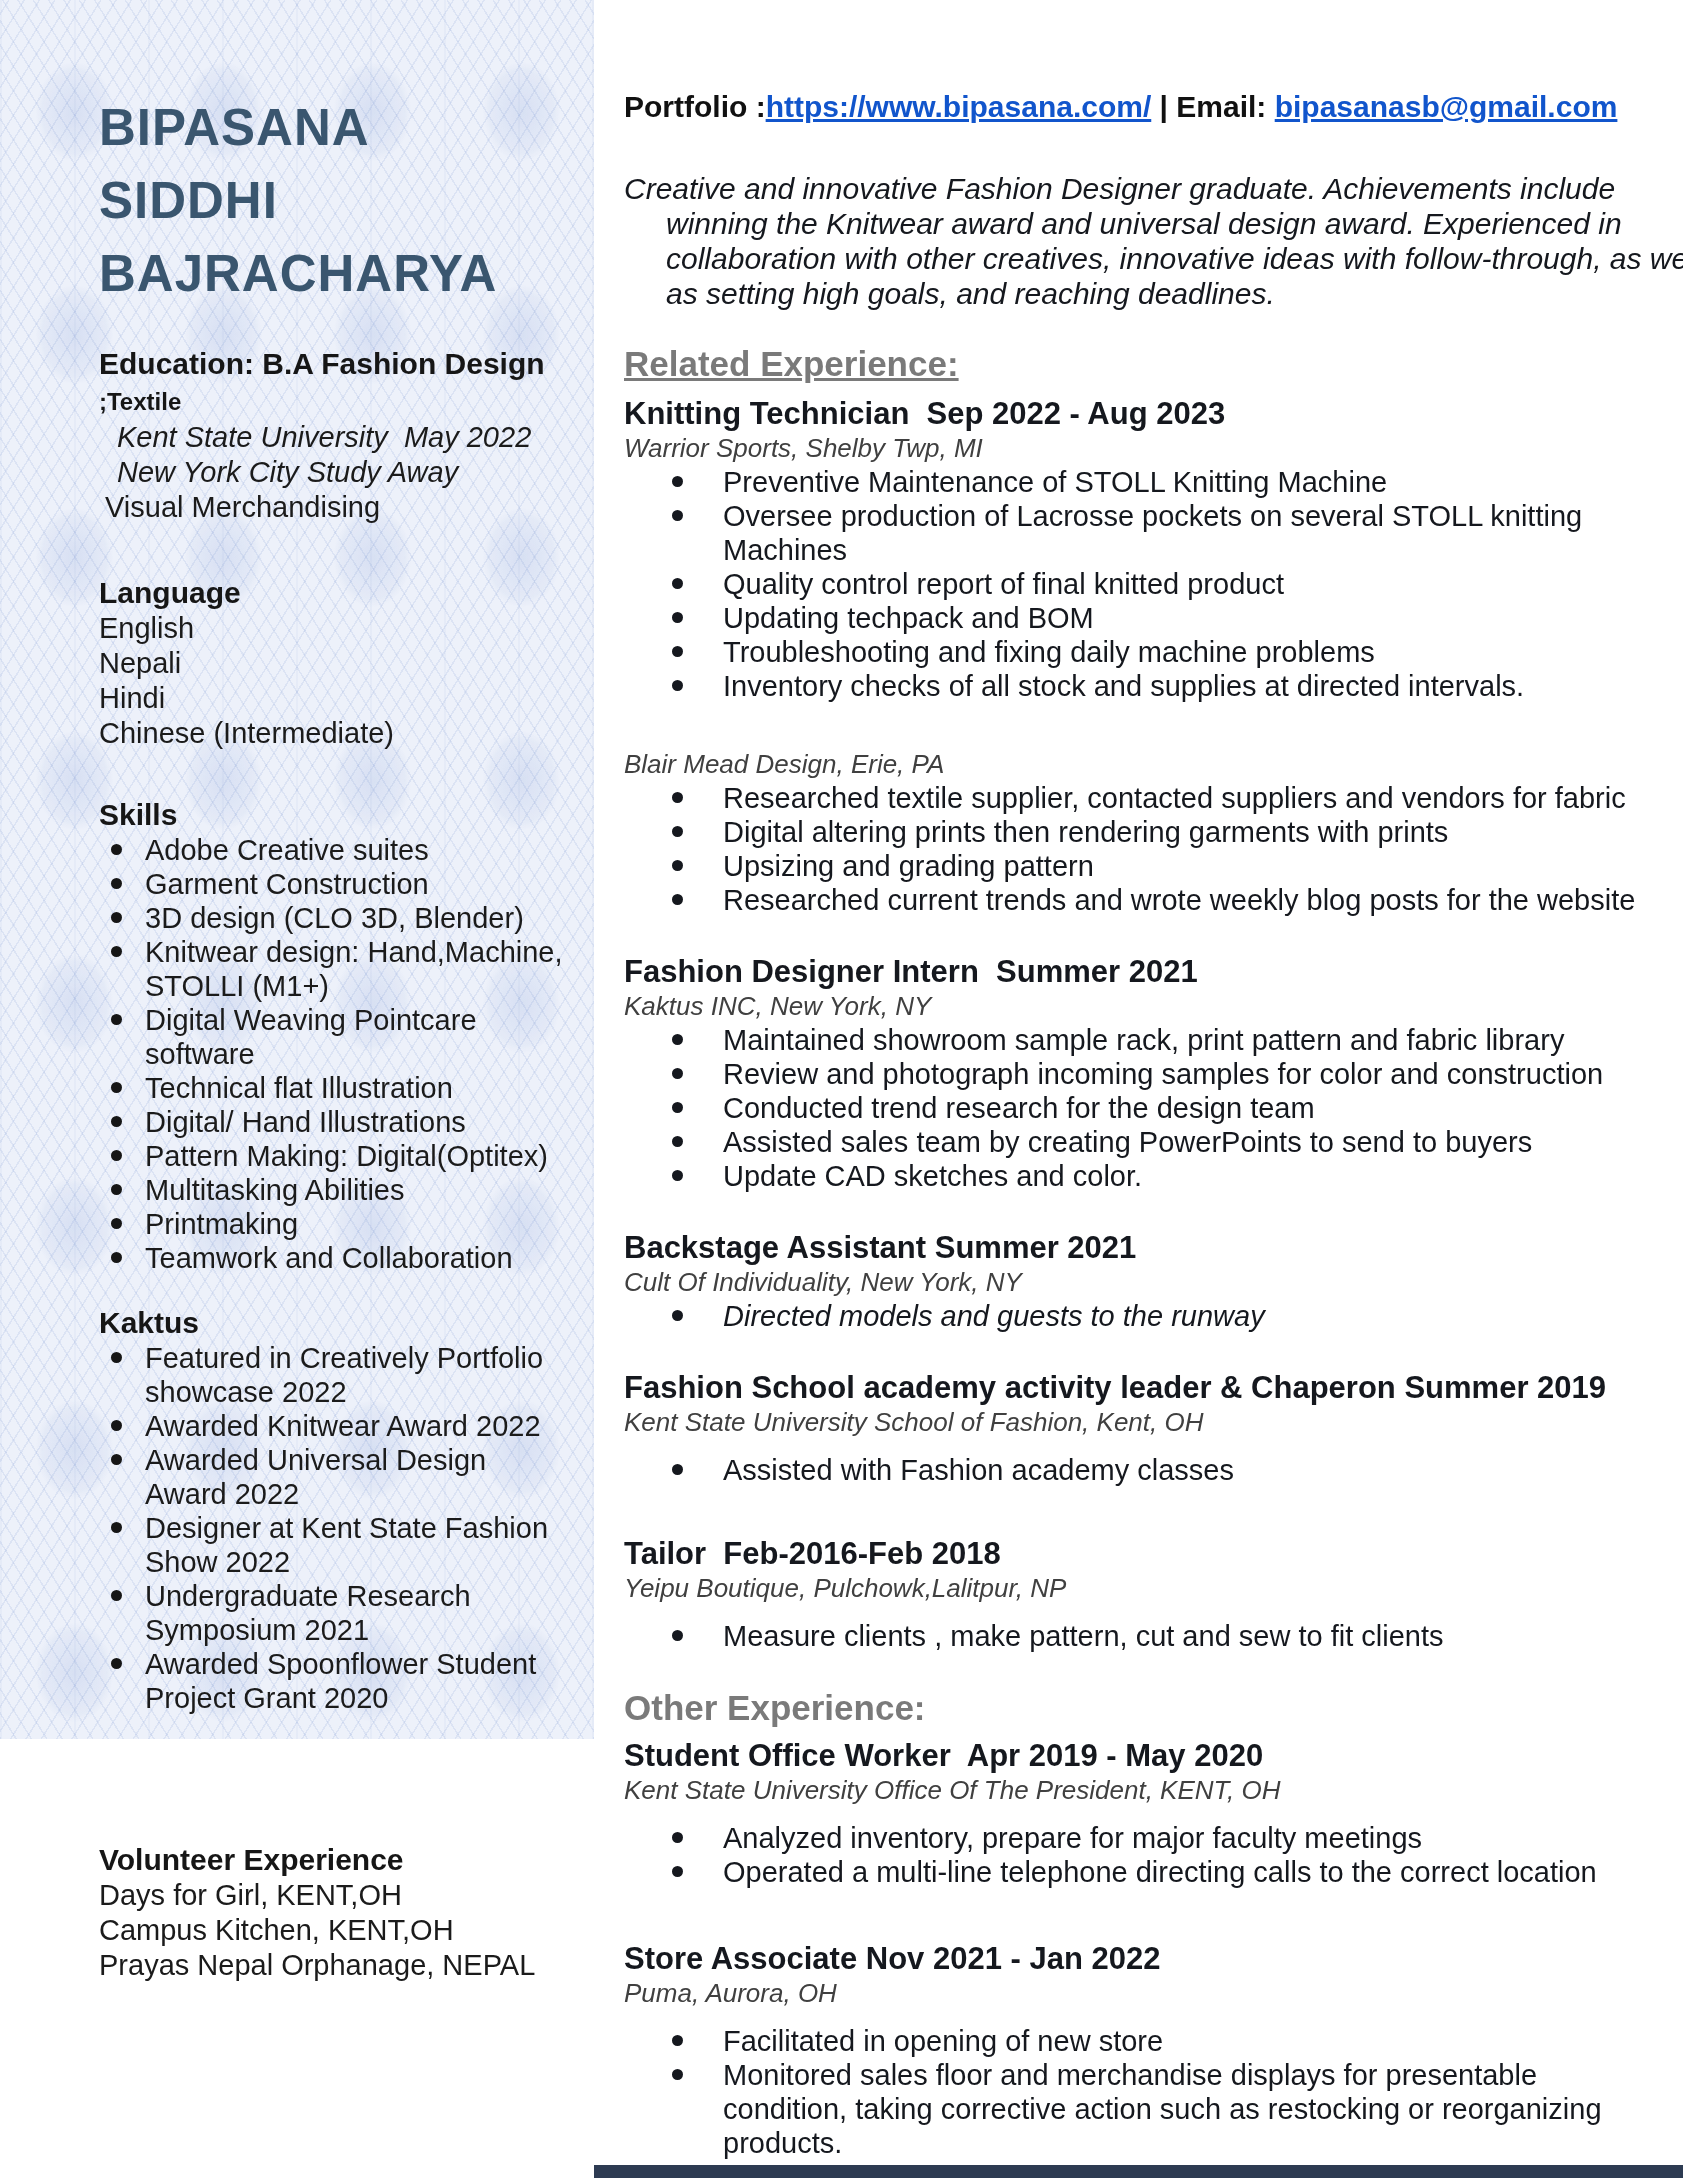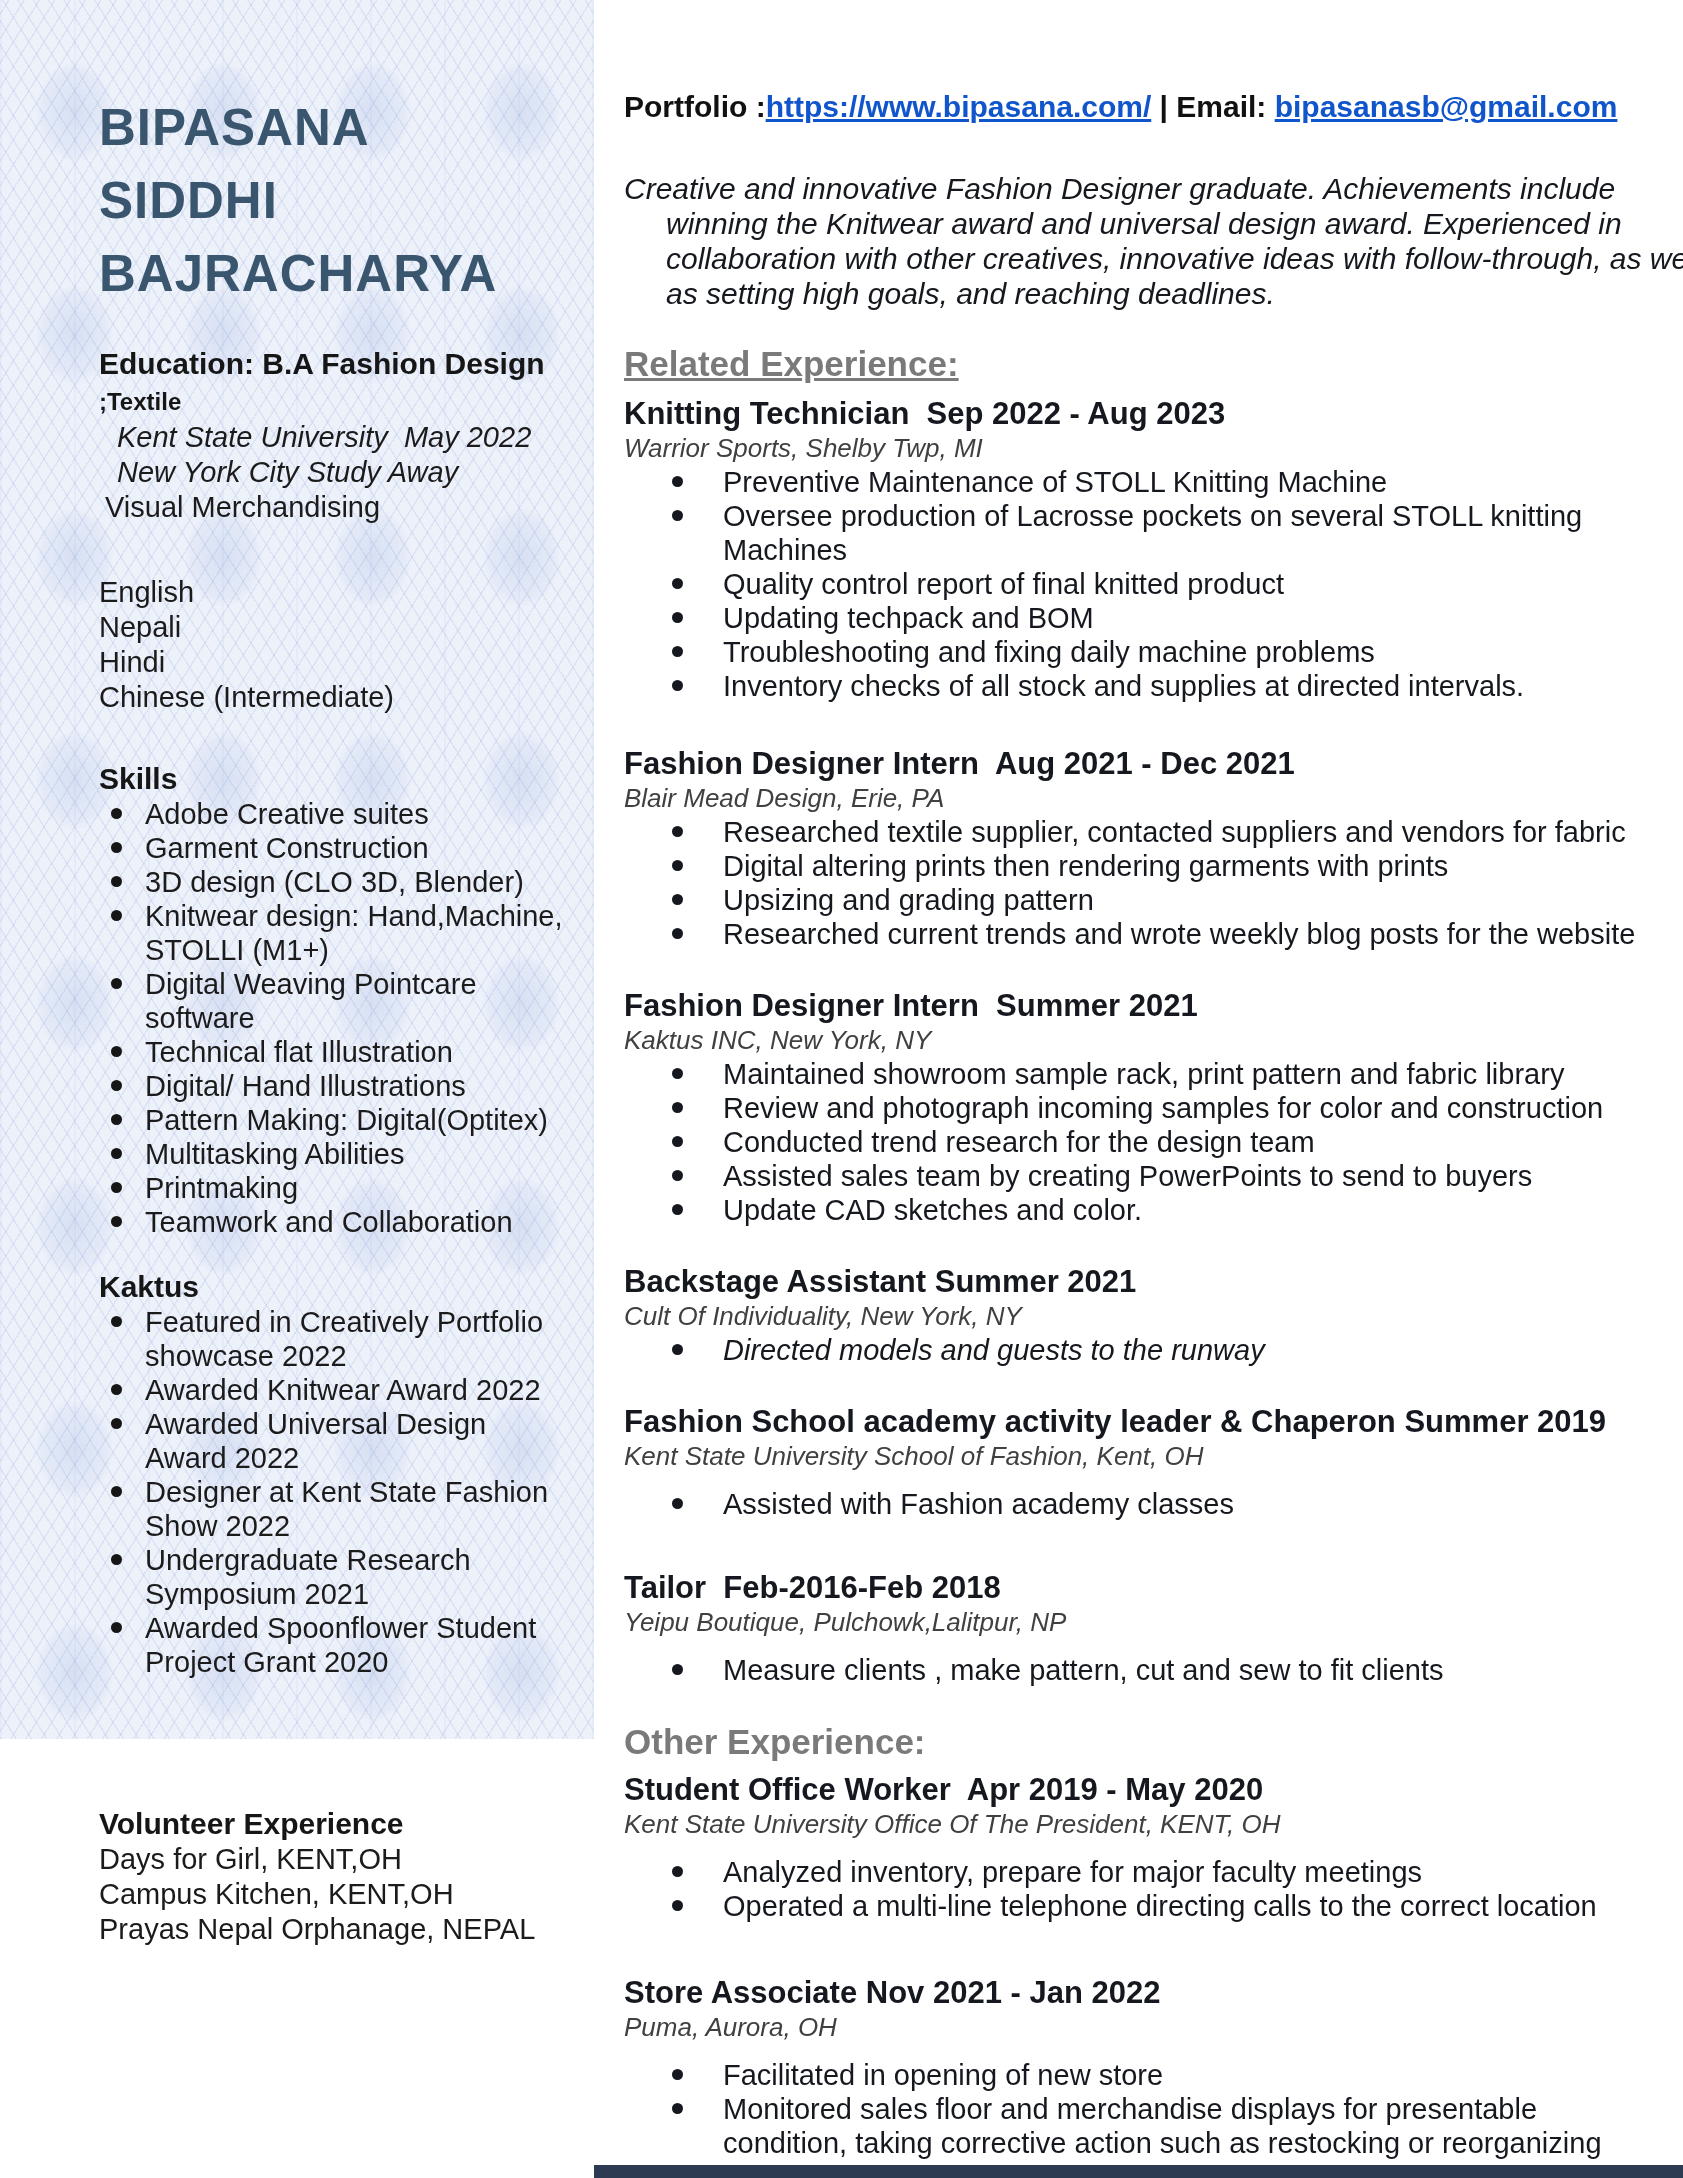--- a/index.html
+++ b/index.html
@@ -96,20 +96,21 @@
     </div>
 
     <div class="mt-edu">
       <div class="side-h"><span>Education: B.A Fashion Design </span><span class="side-h-sub">;Textile</span></div>
       <div class="side-line edu-italic">Kent State University  May 2022</div>
       <div class="side-line edu-italic">New York City Study Away</div>
       <div class="side-line edu-plain">Visual Merchandising</div>
     </div>
 
     <div class="mt-lang">
+      <div class="side-h">Language</div>
       <div class="plain-lines">
         <div>English</div>
         <div>Nepali</div>
         <div>Hindi</div>
         <div>Chinese (Intermediate)</div>
       </div>
     </div>
 
     <div class="mt-skills">
       <div class="side-h">Skills</div>
@@ -169,21 +170,20 @@
       <li>Preventive Maintenance of STOLL Knitting Machine</li>
       <li>Oversee production of Lacrosse pockets on several STOLL knitting Machines</li>
       <li>Quality control report of final knitted product</li>
       <li>Updating techpack and BOM</li>
       <li>Troubleshooting and fixing daily machine problems</li>
       <li>Inventory checks of all stock and supplies at directed intervals.</li>
     </ul>
   </div>
 
   <div class="job j2">
-    <div class="title">Fashion Designer Intern  Aug 2021 - Dec 2021</div>
     <div class="company">Blair Mead Design, Erie, PA</div>
     <ul class="job-bullets">
       <li>Researched textile supplier, contacted suppliers and vendors for fabric</li>
       <li>Digital altering prints then rendering garments with prints</li>
       <li>Upsizing and grading pattern</li>
       <li>Researched current trends and wrote weekly blog posts for the website</li>
     </ul>
   </div>
 
   <div class="job">

